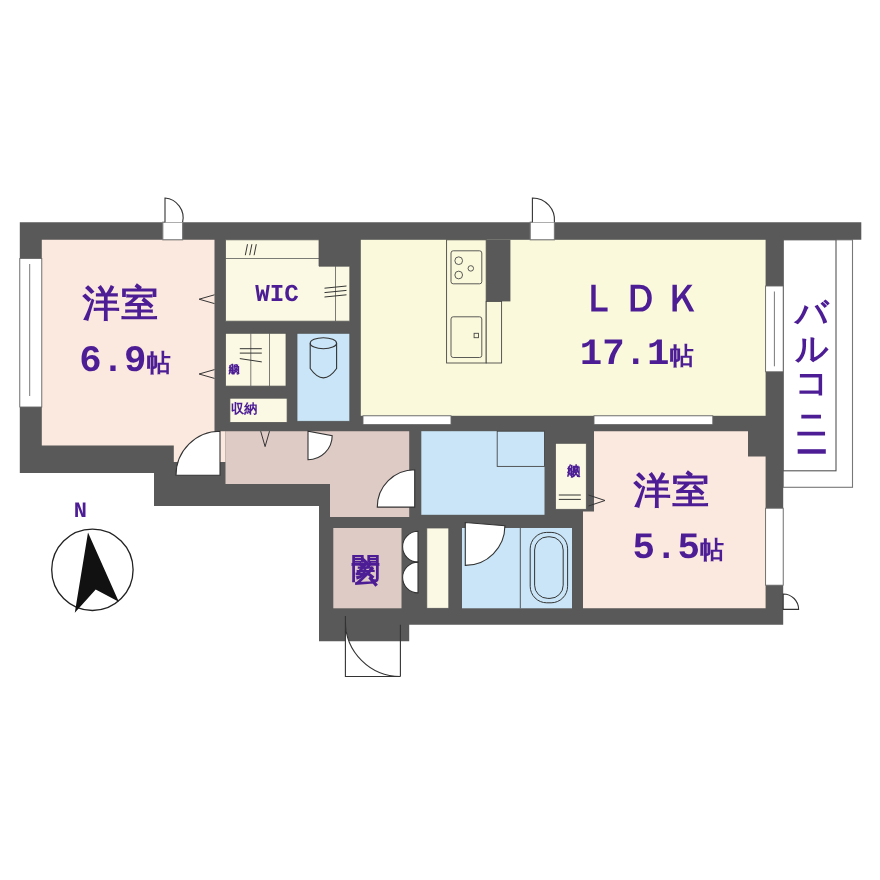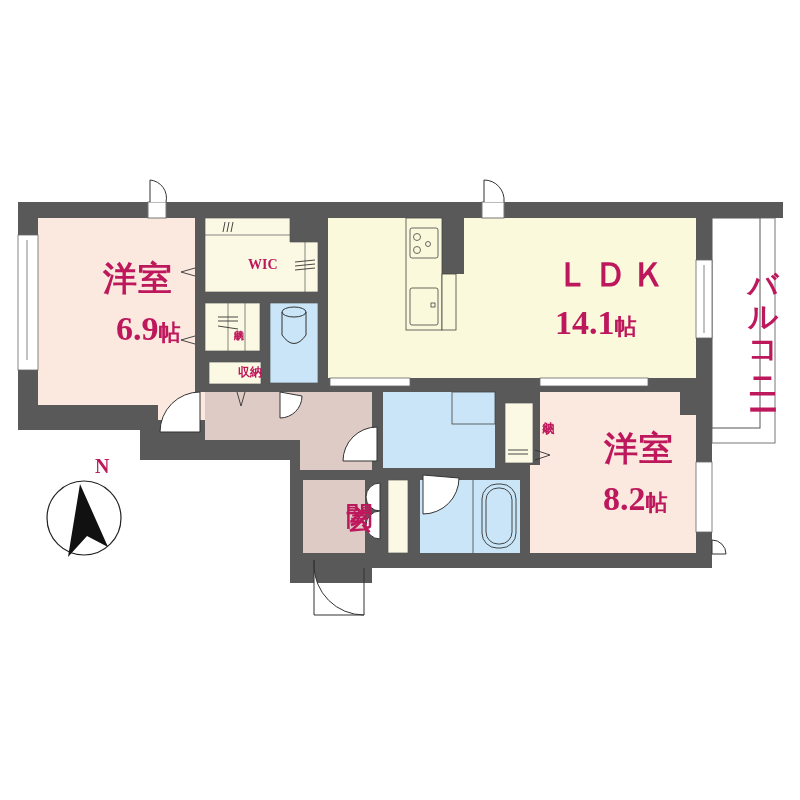--- a/index.html
+++ b/index.html
@@ -1,18 +1,18 @@
 <!DOCTYPE html>
 <html><head>
 <meta charset="utf-8">
 <style>
   html, body { margin:0; padding:0; background:#ffffff; }
   body { width:800px; height:800px; position:relative; overflow:hidden; font-family:"DejaVu Sans", "Liberation Sans", sans-serif; }
   svg { position:absolute; left:0; top:0; }
-  .lbl { position:absolute; color:#be185d; font-family:Liberation Serif, serif; line-height:1; white-space:nowrap;margin-left:28px; }
+  .lbl { position:absolute; color:#4c1d95; font-family:Liberation Mono, monospace; line-height:1; white-space:nowrap; }
   .room-name { font-size:34px; font-weight:bold; letter-spacing:1px; }
   .room-size { font-size:34px; font-weight:bold; }
   .room-size .unit { font-size:22px; }
   .small { font-size:12px; font-weight:bold; }
   .tiny { font-size:10px; font-weight:bold; line-height:1.05; }
   .vert { writing-mode:vertical-rl; text-orientation:upright; }
 </style>
 </head>
 <body>
 
@@ -123,31 +123,31 @@
       <path d="M535 450 L550 455 L535 460"></path>
   </g>
 
   <g>
     <circle cx="84" cy="518" r="37" fill="none" stroke="#222" stroke-width="1.2"></circle>
     <polygon points="80,484 108,547 87,536 68,557" fill="#111"></polygon>
   </g>
 </svg>
 
 <div class="lbl room-name" style="left:75px;top:262px;">洋室</div>
-<div class="lbl room-size" style="left:88px;top:312px;"><span>6.9</span><span class="unit">帖</span></div>
+<div class="lbl room-size" style="left:72px;top:312px;"><span>6.9</span><span class="unit">帖</span></div>
 
-<div class="lbl" style="left:220px;top:258px;font-size:14px;font-weight:bold;">WIC</div>
+<div class="lbl" style="left:232px;top:258px;font-size:22px;font-weight:bold;">WIC</div>
 <div class="lbl tiny vert" style="left:205px;top:322px;">収納</div>
 <div class="lbl small" style="left:210px;top:366px;">収納</div>
 
 <div class="lbl room-name" style="left:528px;top:258px;letter-spacing:4px;text-align:right;">ＬＤＫ</div>
-<div class="lbl room-size" style="left:527px;top:306px;"><span>14.1</span><span class="unit">帖</span></div>
+<div class="lbl room-size" style="left:527px;top:306px;"><span>17.1</span><span class="unit">帖</span></div>
 
 <div class="lbl tiny vert" style="left:514px;top:412px;font-size:12px;">収納</div>
 
 <div class="lbl room-name" style="left:576px;top:432px;">洋室</div>
-<div class="lbl room-size" style="left:575px;top:482px;"><span>8.2</span><span class="unit">帖</span></div>
+<div class="lbl room-size" style="left:575px;top:482px;"><span>5.5</span><span class="unit">帖</span></div>
 
 <div class="lbl vert" style="left:318px;top:484px;font-size:26px;font-weight:bold;">玄関</div>
 
 <div class="lbl vert" style="left:720px;top:250px;font-size:30px;font-weight:bold;letter-spacing:2px;">バルコニー</div>
 
 <div class="lbl" style="left:67px;top:456px;font-size:20px;font-weight:bold;">N</div>
 
 </body></html>

